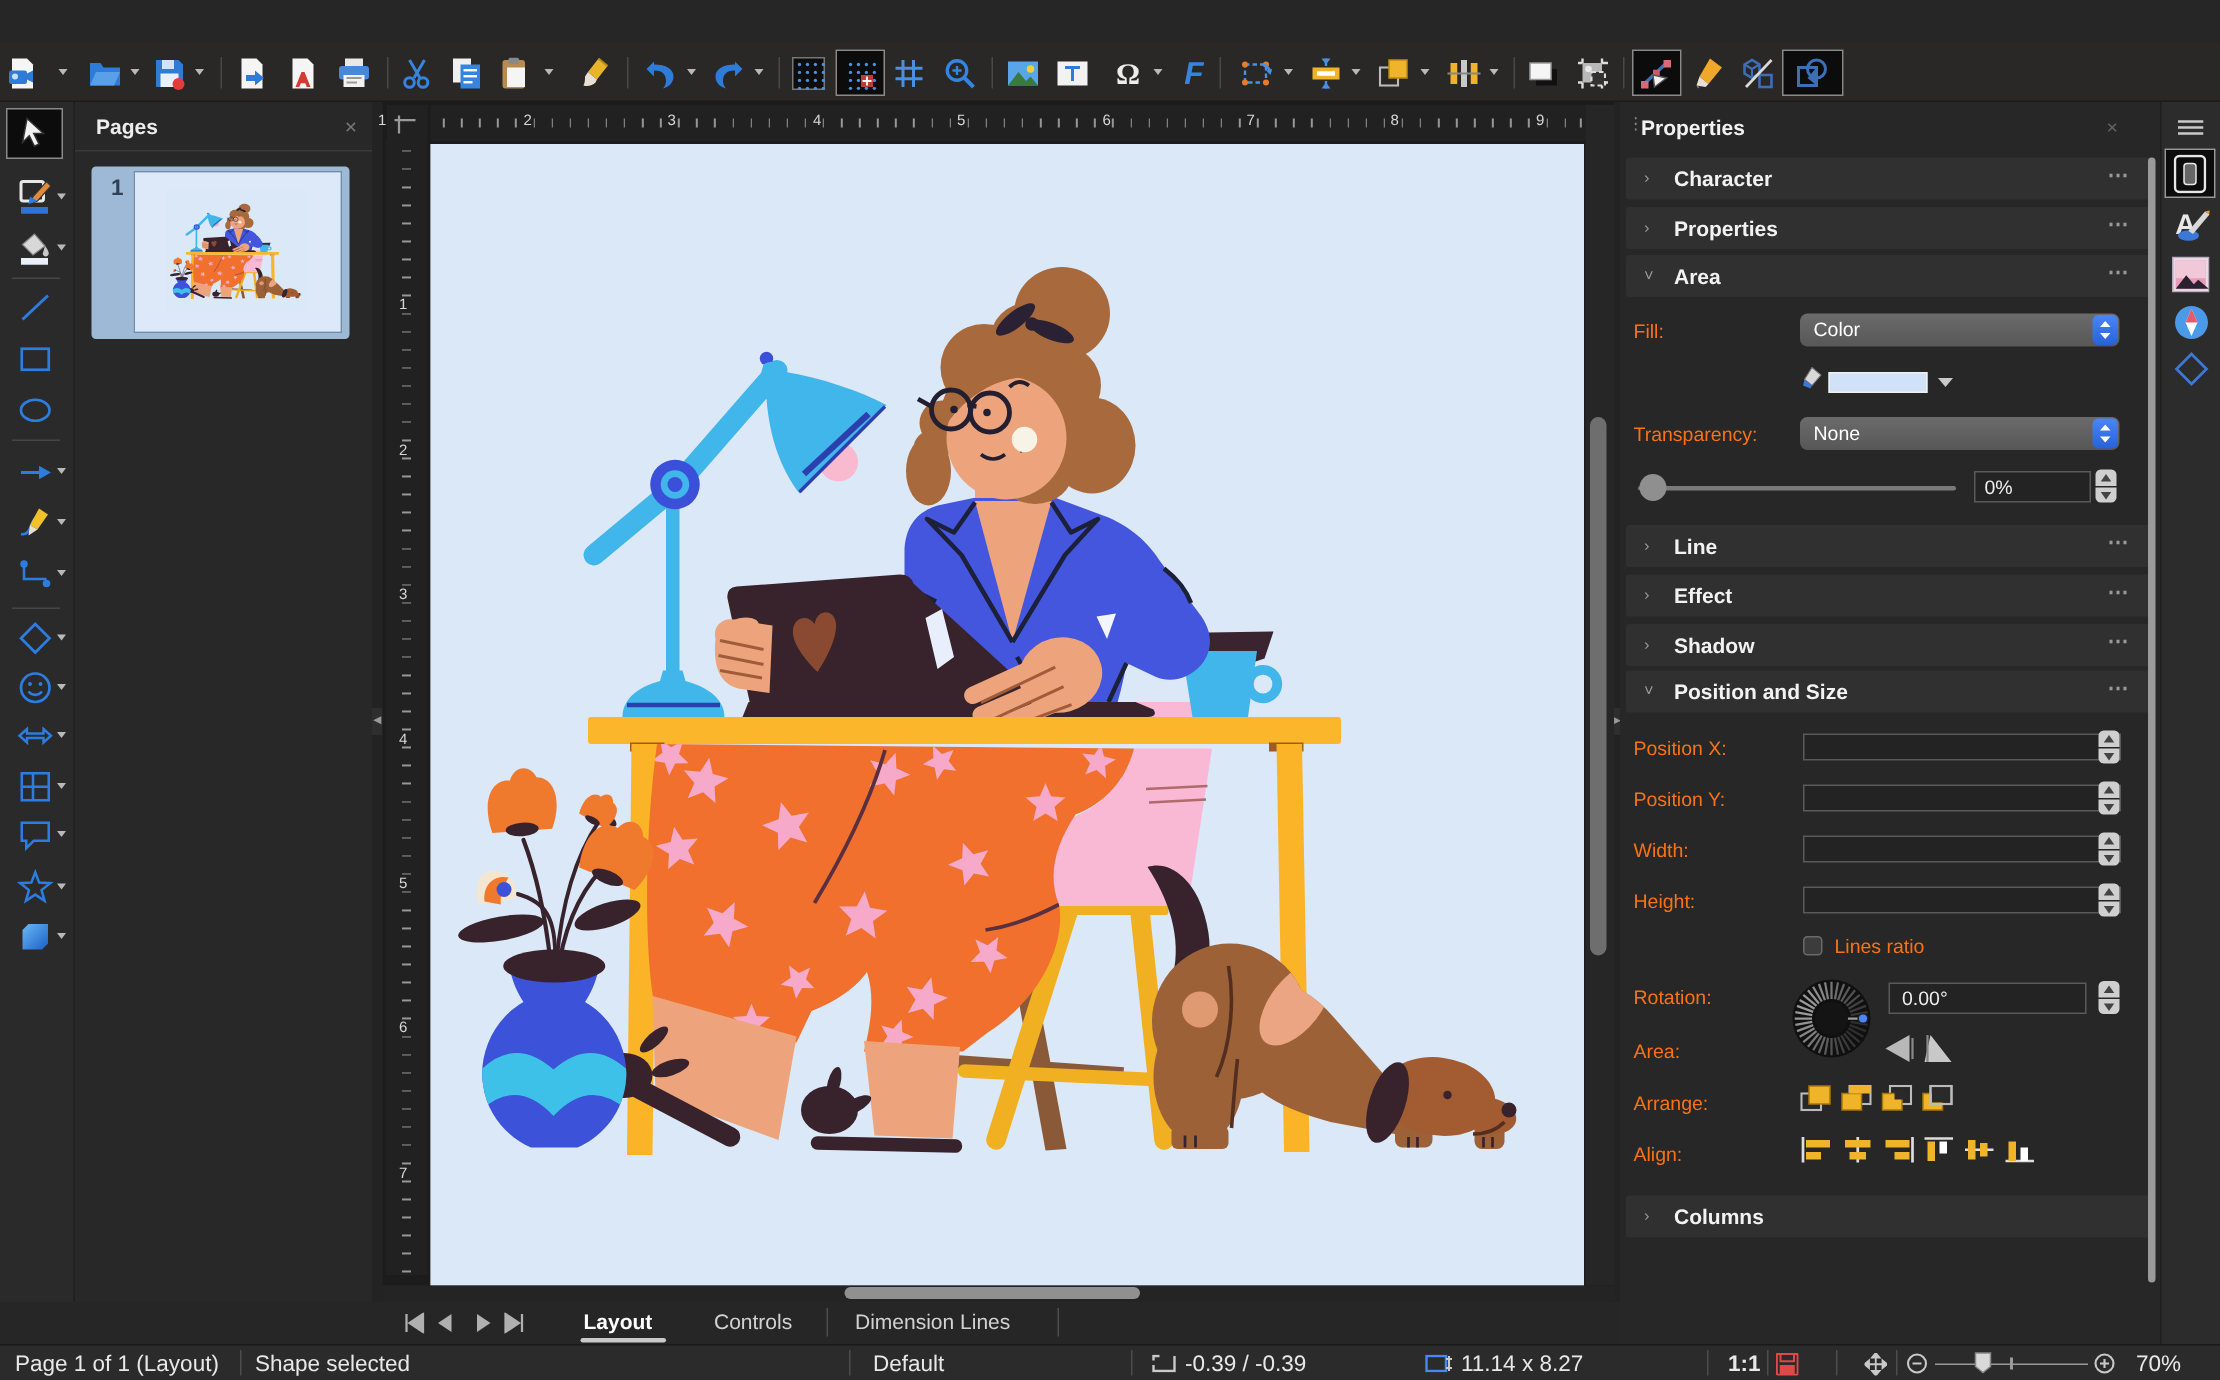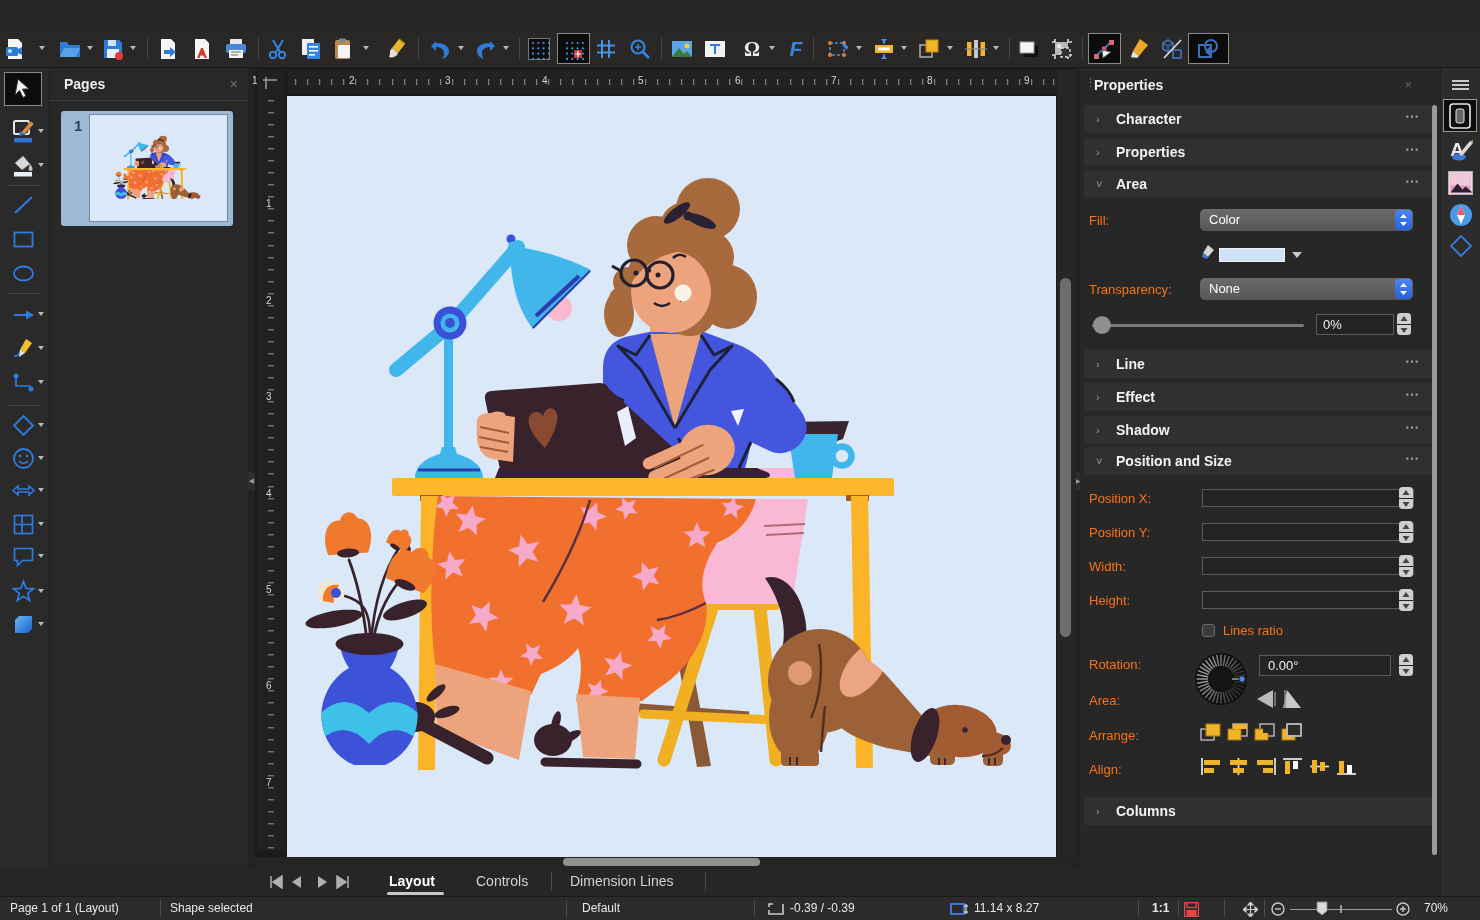--- a/index.html
+++ b/index.html
@@ -33,21 +33,21 @@
 .dropdown{position:absolute;left:120px;width:213px;height:22px;background:linear-gradient(#6b6b6b,#575757);border-radius:5px;color:#fff;font-size:13px;line-height:22px;padding-left:9px}
 .ddspin{position:absolute;right:1px;top:1px;width:17px;height:20px;border-radius:4px;background:linear-gradient(#4a86f5,#2762d9);color:#fff}
 .field{position:absolute;background:#232323;border:1px solid #5a5a5a;height:18px}
 .mspin{position:absolute;width:14px;height:22px}
 .mspin .u,.mspin .d{position:absolute;left:0;width:14px;height:10.5px;background:#cfcfcf}
 .mspin .u{top:0;border-radius:3.5px 3.5px 0 0}
 .mspin .d{bottom:0;border-radius:0 0 3.5px 3.5px}
 #rightbar{position:absolute;left:1440px;top:68px;width:40px;height:828px;background:#2c2c2c;border-left:1px solid #1e1e1e}
 #tabbar{position:absolute;left:0;top:868px;width:1080px;height:28px;background:#262626}
 .tab{position:absolute;top:5px;font-size:14px;color:#d2d2d2}
-#statusbar{position:absolute;left:0;top:896px;width:1480px;height:24px;background:#2b2b2b;border-top:1px solid #1a1a1a;color:#e8e8e8;font-size:12px}
+#statusbar{position:absolute;left:0;top:896px;width:1480px;height:24px;background:#2b2b2b;border-top:1px solid #1a1a1a;color:#e8e8e8;font-size:15px}
 .st{position:absolute;top:4px}
 .ssep{position:absolute;top:3px;width:1px;height:17px;background:#4d4d4d}
 svg{display:block}
 </style></head><body>
 <div id="app">
     <svg width="0" height="0" style="position:absolute">
       <defs>
         <g id="illus">
           <rect width="769" height="761" fill="#dbe8f8"></rect>
           <g stroke-linecap="round">

